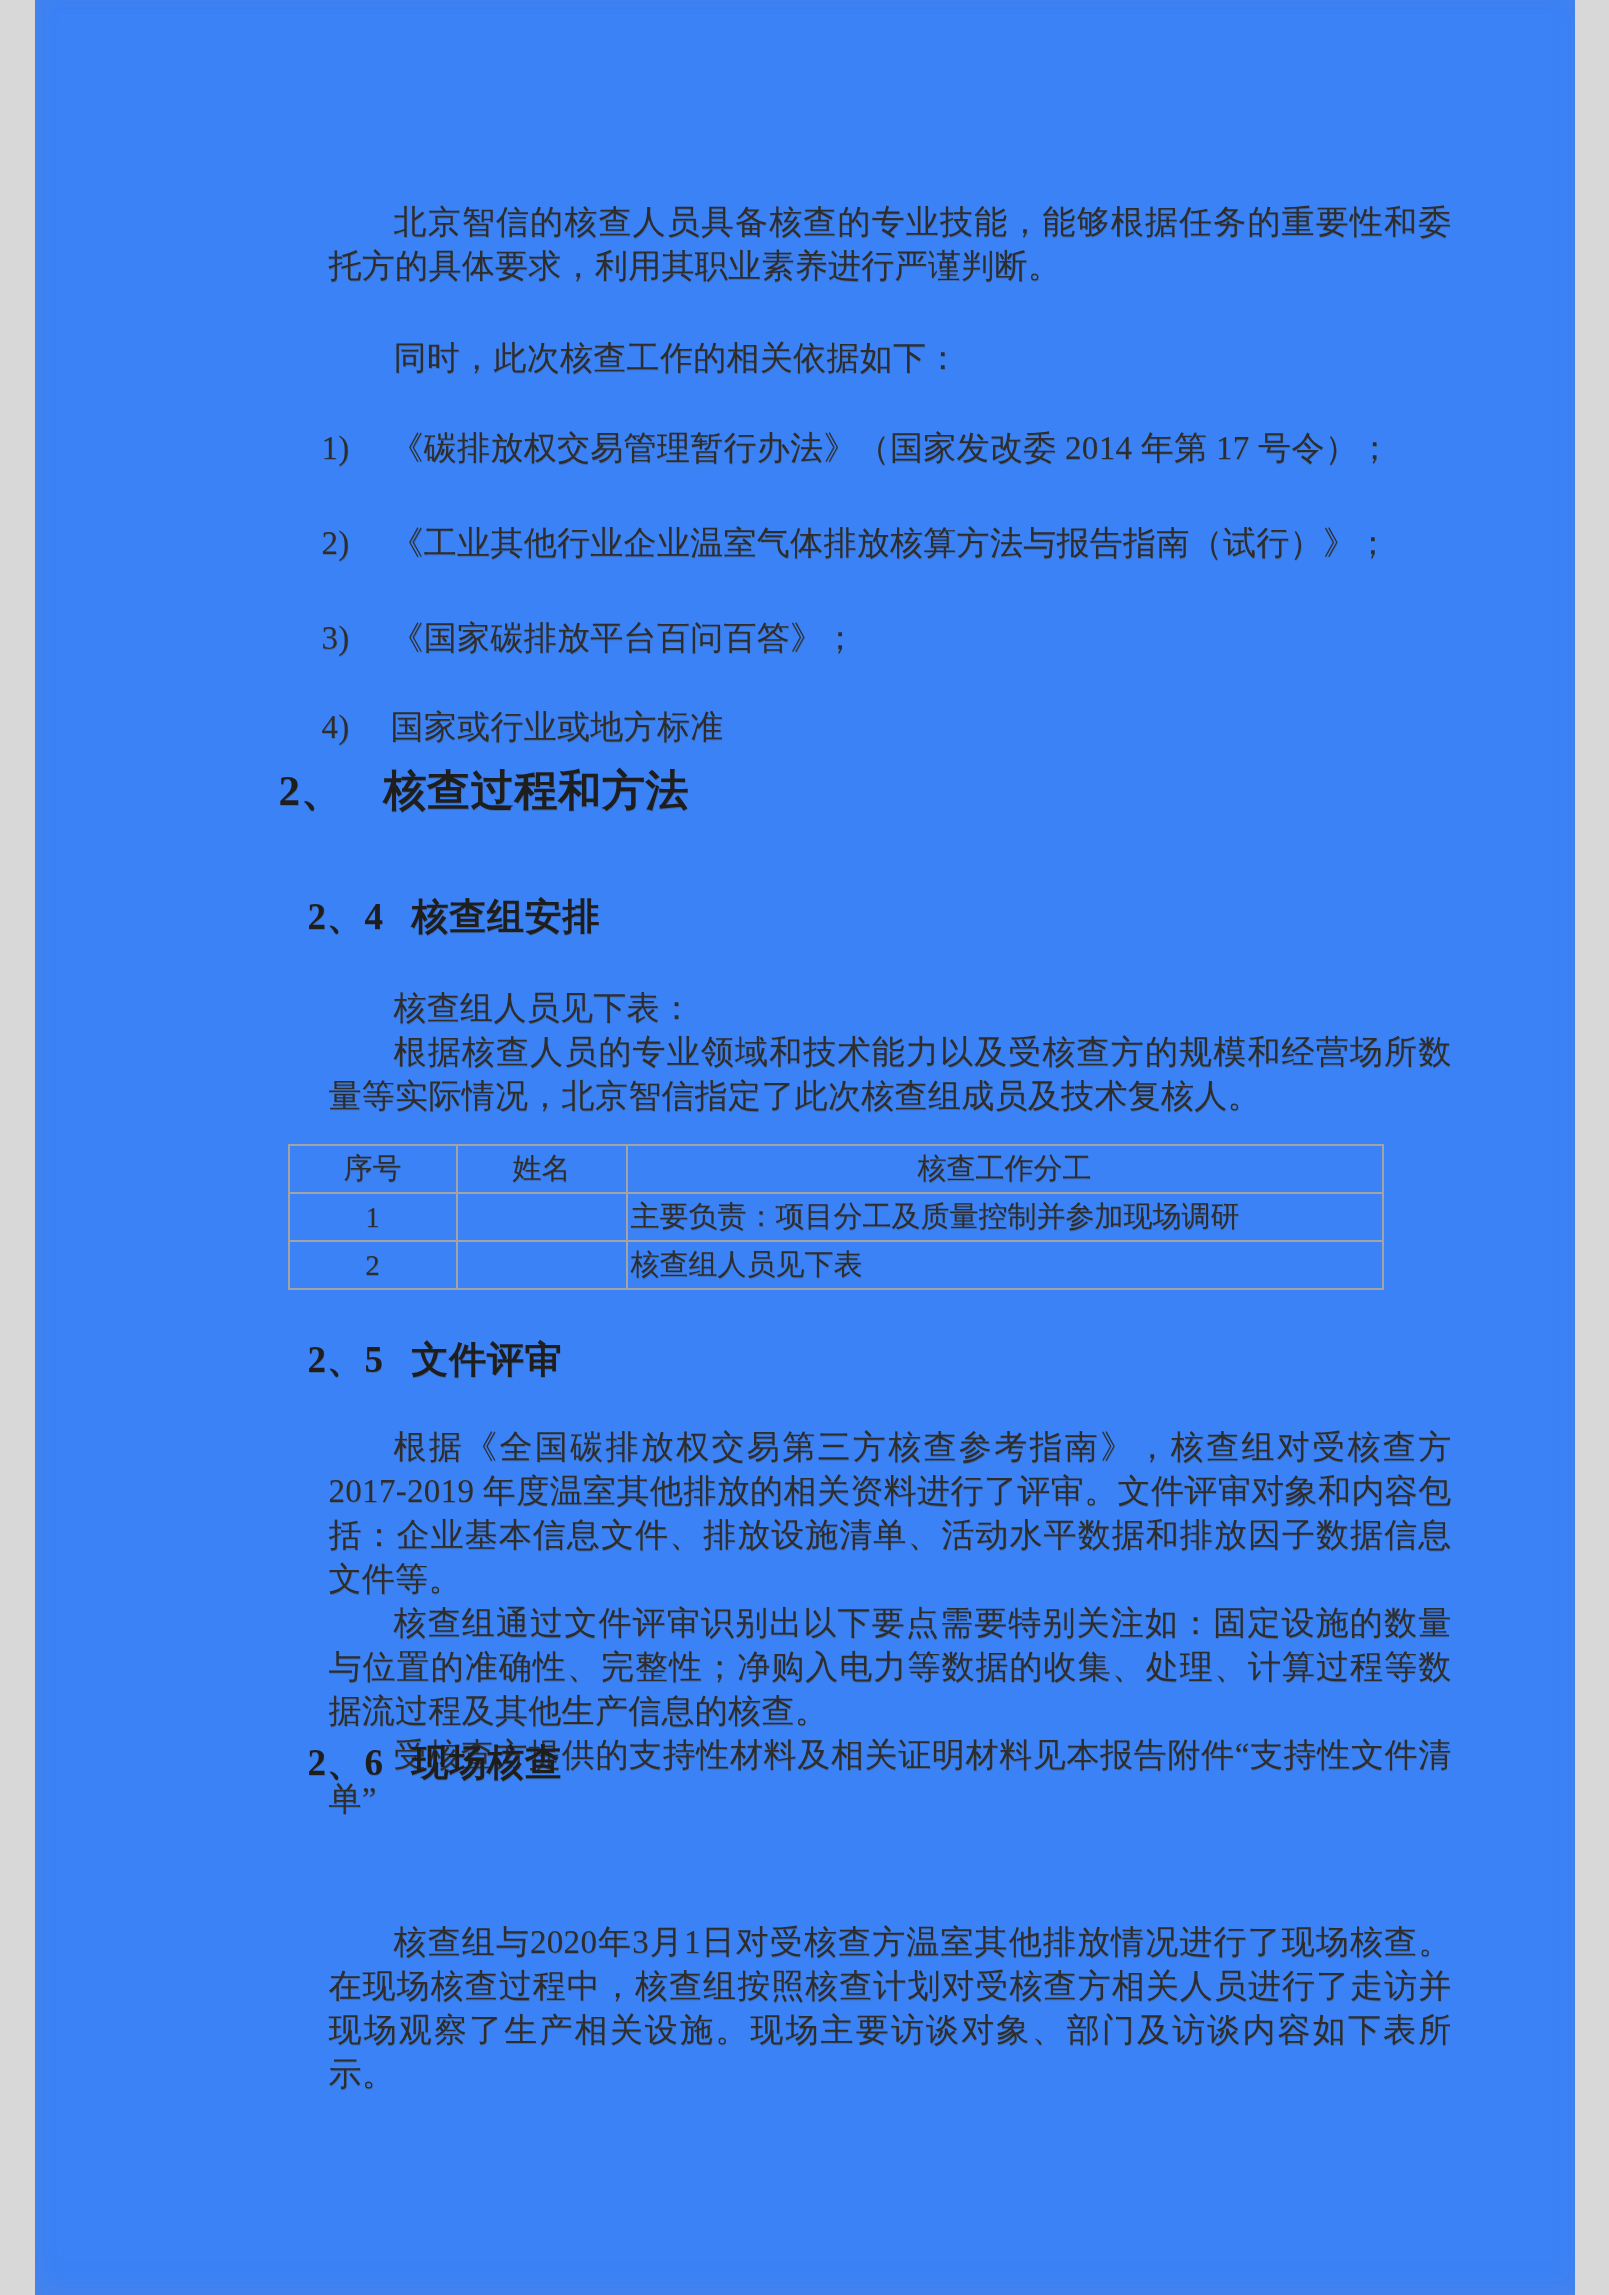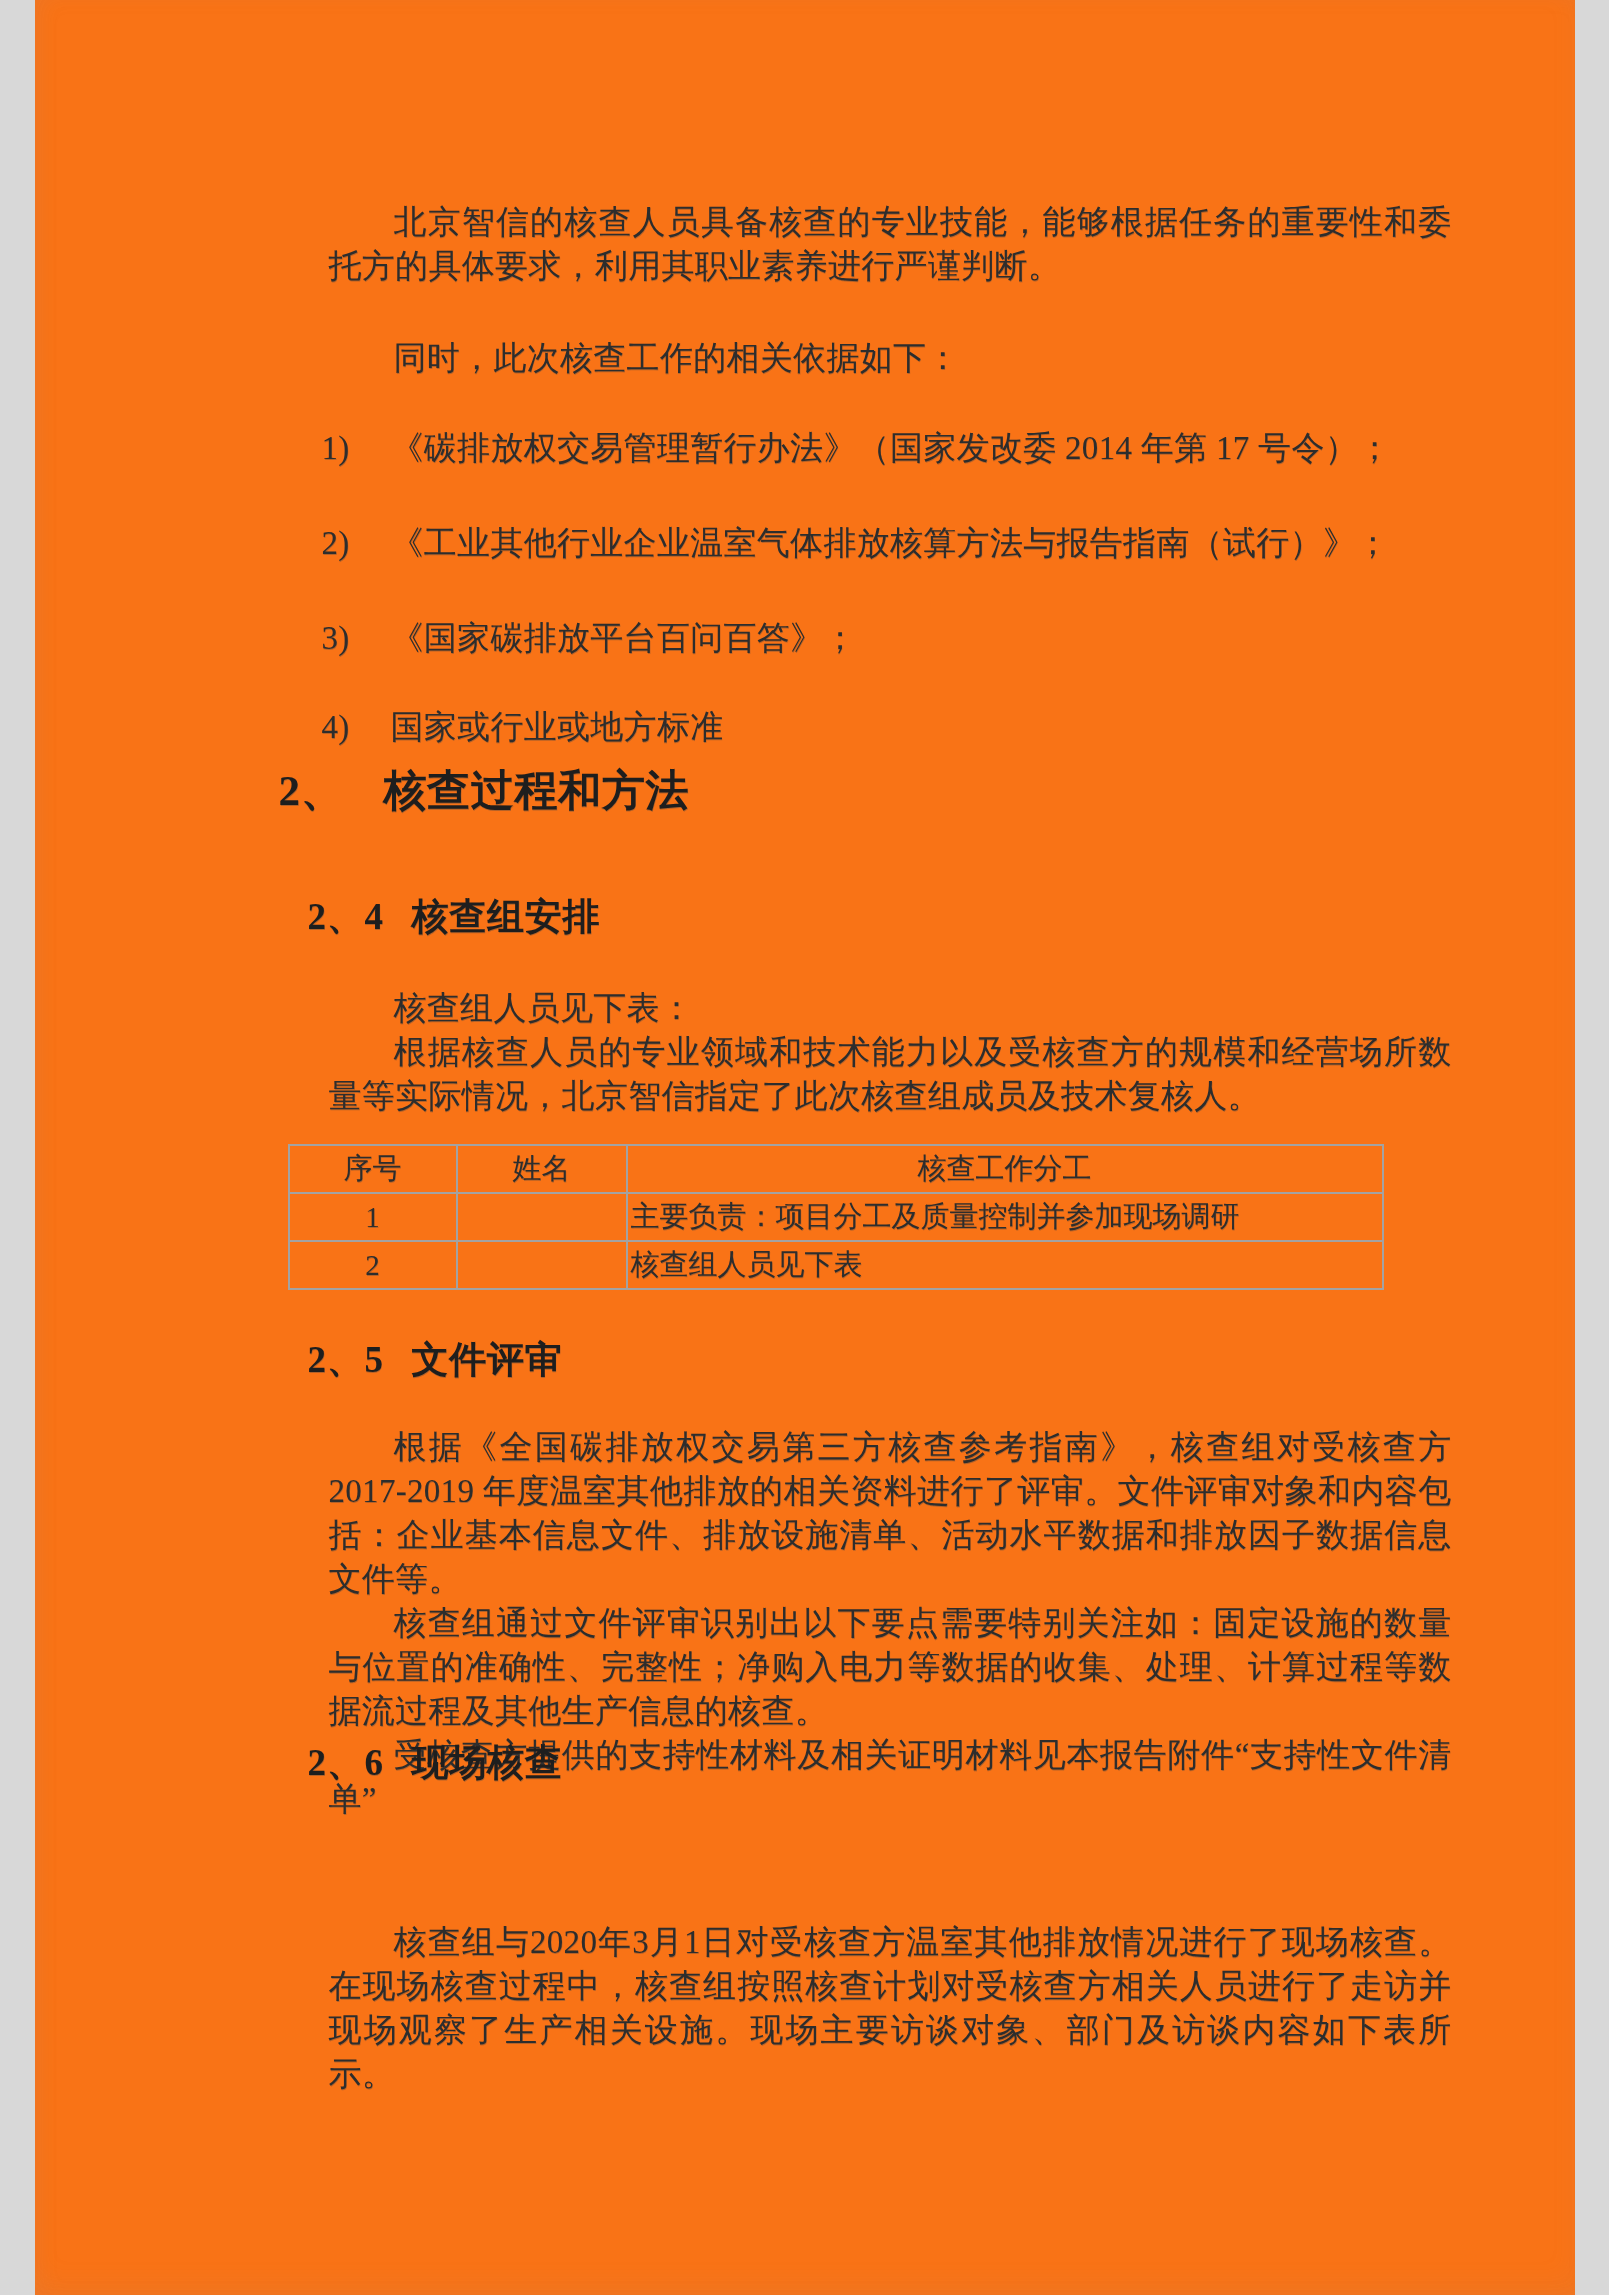--- a/index.html
+++ b/index.html
@@ -1,20 +1,20 @@
 <!DOCTYPE html>
 <html style="font-size:10.7px"><head>
 <meta charset="utf-8">
 <style>
   html,body { margin:0; padding:0; background:#d8d8d8; }
   .page {
     position:relative;
     width:1540px; height:2295px;
     margin:0 auto;
-    background:#f97316;
+    background:#3b82f6;
     font-family:"Liberation Serif","DejaVu Serif",serif;
     color:#2d2d2d;
     overflow:hidden;
   }
   
   .page::after{
     content:""; position:absolute; inset:0; pointer-events:none;
     box-shadow: inset 0 -12px 27px rgba(150,150,150,0.08), inset 8px 0 20px rgba(160,160,160,0.05);
   }
   .scan-text { text-shadow:0.4px 0.5px 0.6px rgba(70,70,70,0.38); }

